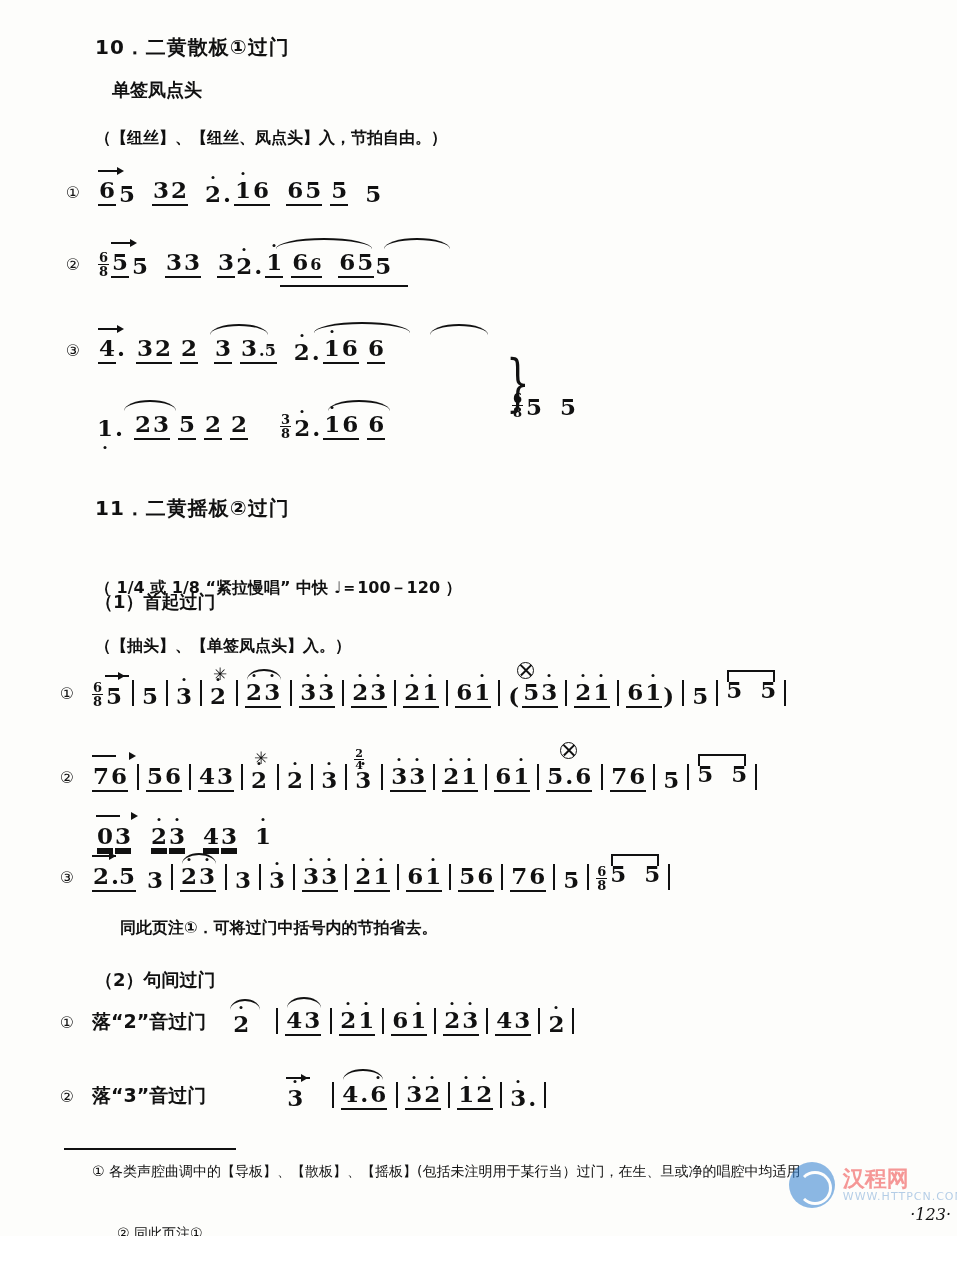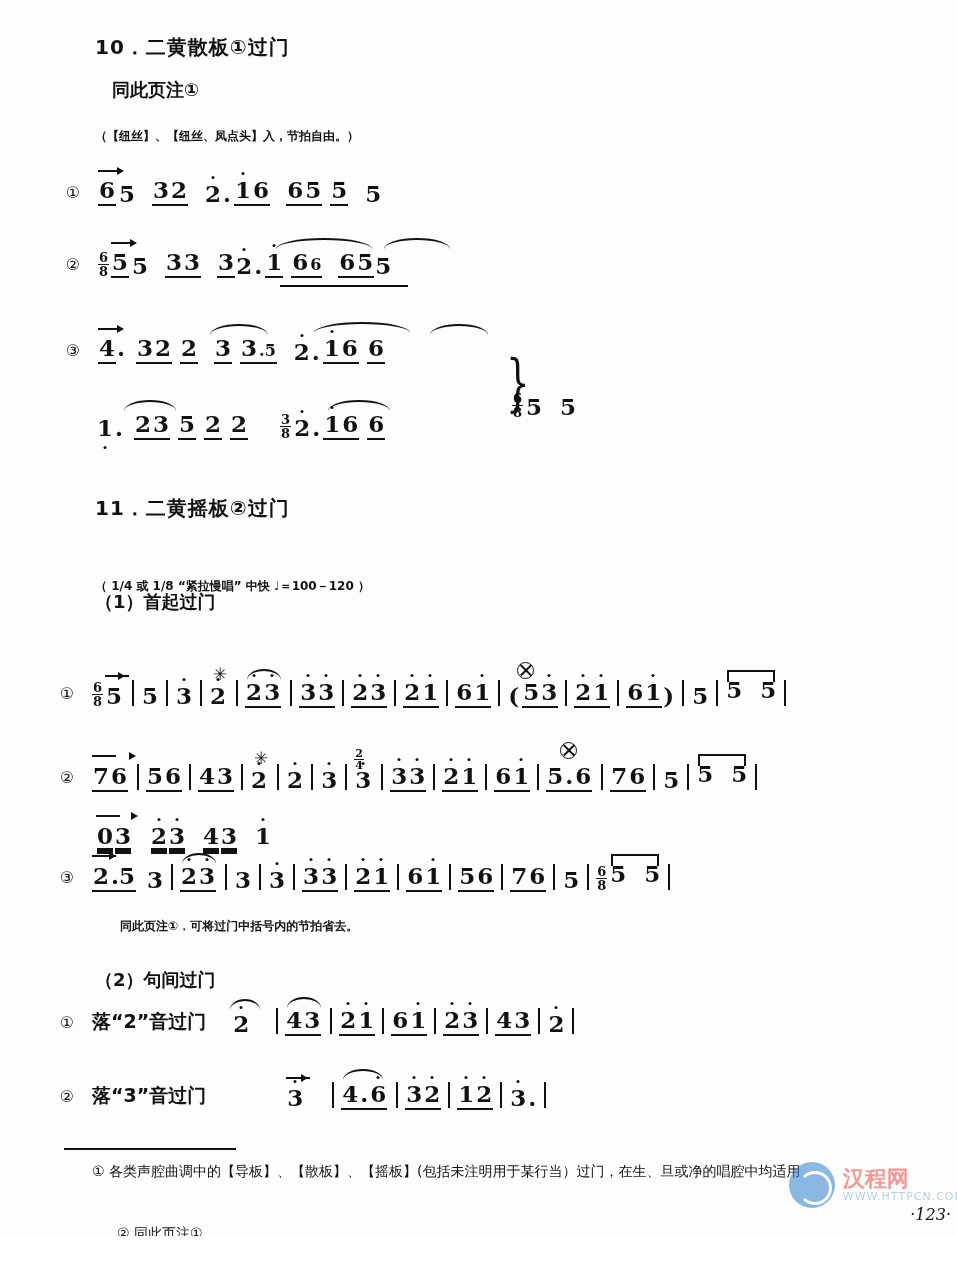--- a/index.html
+++ b/index.html
@@ -29,21 +29,21 @@
   .hdg {
     font-size: 20px;
     font-weight: bold;
     letter-spacing: 1px;
   }
   .sub {
     font-size: 18px;
     font-weight: bold;
   }
   .note-text {
-    font-size: 12px;
+    font-size: 16px;
     font-weight: bold;
   }
   .footnote {
     font-size: 14px;
     line-height: 1.7;
   }
 
   
   .row {
     position: absolute;
@@ -242,21 +242,21 @@
 </style>
 </head>
 <body>
 
 <div id="page">
 
   <div class="blk hdg" style="left:95px; top:34px;">
     <span>10．二黄散板①过门</span>
   </div>
 
-  <div class="blk sub" style="left:112px; top:78px;">同此页注①</div>
+  <div class="blk sub" style="left:112px; top:78px;">单签凤点头</div>
 
   <div class="blk note-text" style="left:95px; top:128px;">（【纽丝】、【纽丝、凤点头】入，节拍自由。）</div>
 
   <div class="row" style="left:62px; top:178px;">
     <span class="rowlabel">①</span>
     <span class="grp" style="position:relative;">
       <span class="arrow"></span>
       <span class="num u1">6</span>
     </span>
     <span class="num">5</span>
@@ -374,20 +374,21 @@
   </div>
 
   <div class="blk hdg" style="left:95px; top:495px;">11．二黄摇板②过门</div>
 
   <div class="blk note-text" style="left:95px; top:546px;margin-top:32px;">
     <span>（ 1/4 或 1/8 “紧拉慢唱” 中快  ♩＝100－120 ）</span>
   </div>
 
   <div class="blk sub" style="left:95px; top:590px;">（1）首起过门</div>
 
+  <div class="blk note-text" style="left:95px; top:636px;">（【抽头】、【单签凤点头】入。）</div>
 
   <div class="row" style="left:56px; top:678px;">
     <span class="rowlabel">①</span>
     <span class="frac">
         <span class="top">6</span>
         <span>8</span>
       </span>
     <span class="grp" style="position:relative;">
       <span class="arrow" style="top:-13px;width:20px;"></span>
       <span class="num">5</span>

